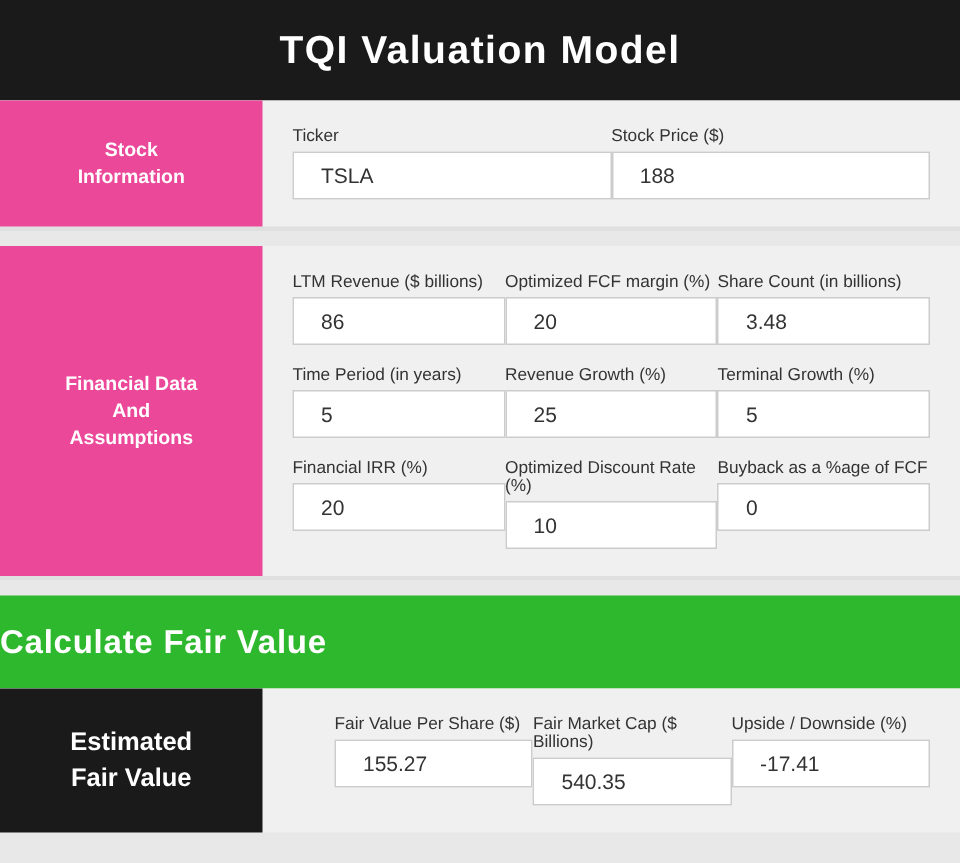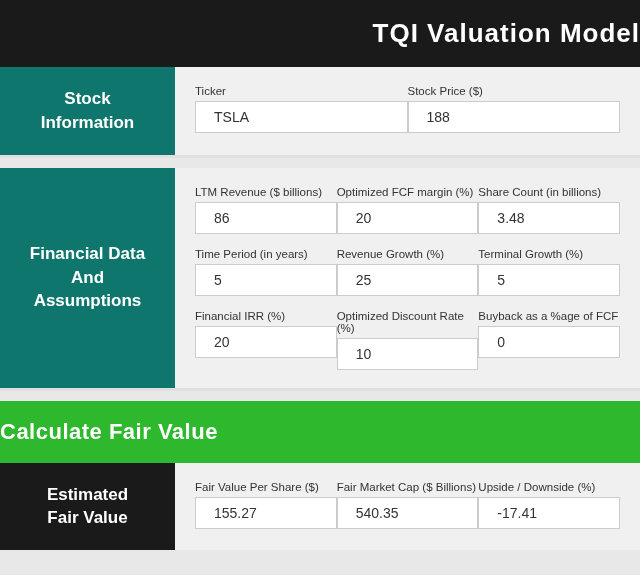--- a/index.html
+++ b/index.html
@@ -6,47 +6,47 @@
     body {
       font-family: Arial, sans-serif;
       background: #e8e8e8;
       width: 640px;
       min-height: 575px;
     }
 
     .header {
       background: #1a1a1a;
       color: #ffffff;
-      text-align: right;
+      text-align: center;
       padding: 18px 0;
     }
 
     .header h1 {
       font-size: 26px;
       font-weight: bold;
       letter-spacing: 1px;
     }
 
     .section {
       display: flex;
       background: #f0f0f0;
       border-bottom: 3px solid #e0e0e0;
     }
 
     .section-label {
-      background: #0f766e;
+      background: #ec4899;
       color: #ffffff;
       width: 175px;
       min-width: 175px;
       display: flex;
       align-items: center;
       justify-content: center;
       text-align: center;
       padding: 20px 15px;
-      font-size: 17px;
+      font-size: 13px;
       font-weight: bold;
       line-height: 1.4;
     }
 
     .section-content {
       flex: 1;
       padding: 18px 20px;
     }
 
     .fields-row {
@@ -110,20 +110,21 @@
       text-align: center;
       padding: 20px 15px;
       font-size: 17px;
       font-weight: bold;
       line-height: 1.4;
     }
 
     .results-content {
       flex: 1;
       padding: 18px 20px;
+      margin-left: 28px;
     }
 
     .spacer {
       height: 10px;
       background: #e8e8e8;
     }
   </style>
 </head>
 <body>
 

